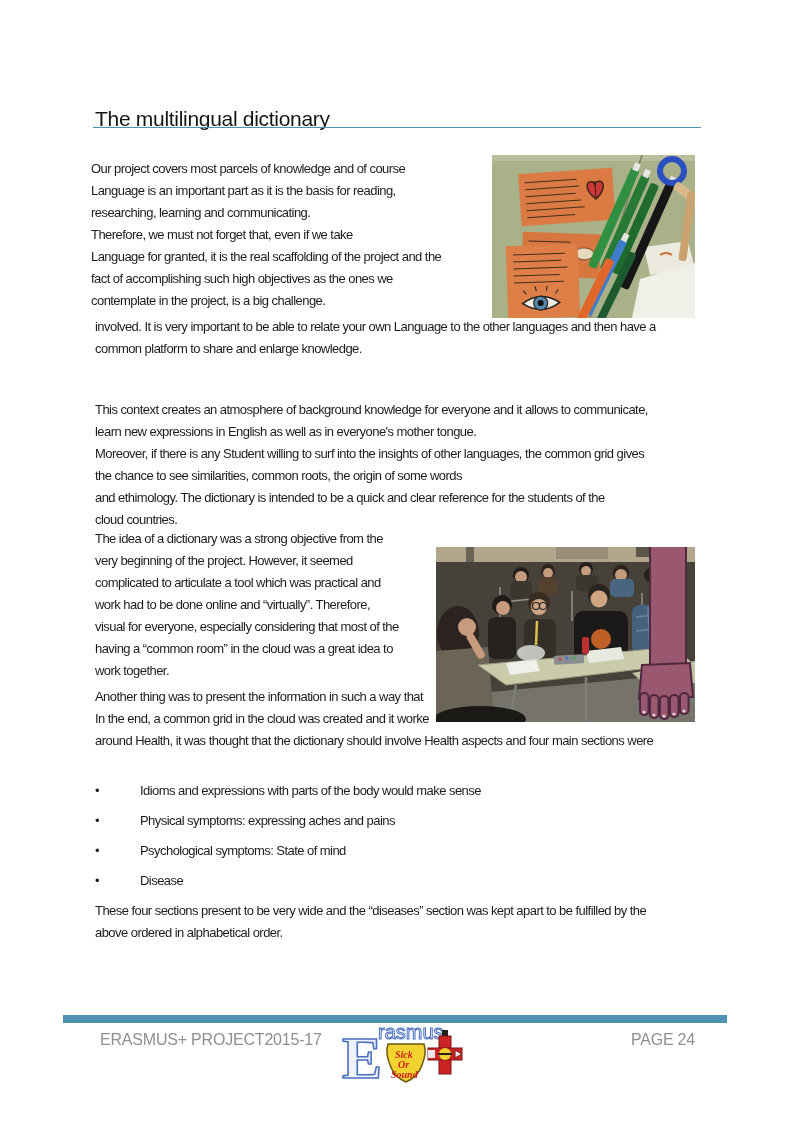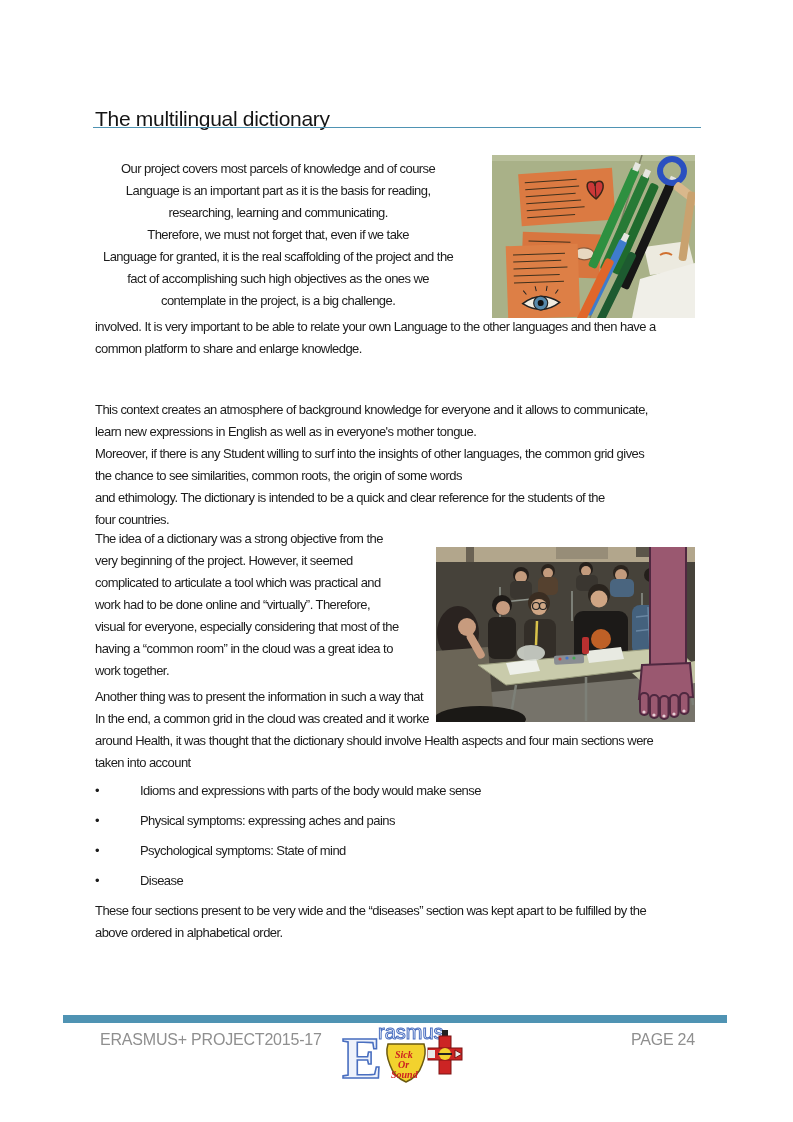--- a/index.html
+++ b/index.html
@@ -41,59 +41,58 @@
   .logo { position:absolute; left:342px; top:1022px; width:126px; height:70px; }
 </style>
 </head>
 <body>
 
 <div class="page">
 
   <div class="title">The multilingual dictionary</div>
   <div class="title-rule"></div>
 
-  <div class="para" style="left:103px; top:158px;text-align:center;">
+  <div class="para" style="left:91px; top:158px;">
     <div class="line">Our project covers most parcels of knowledge and of course</div>
     <div class="line">Language is an important part as it is the basis for reading,</div>
     <div class="line">researching, learning and communicating.</div>
     <div class="line">Therefore, we must not forget that, even if we take</div>
     <div class="line">Language for granted, it is the real scaffolding of the project and the</div>
     <div class="line">fact of accomplishing such high objectives as the ones we</div>
     <div class="line">contemplate in the project, is a big challenge.</div>
   </div>
 
   <div class="para" style="left:95px; top:316px;">
     <div class="line">involved. It is very important to be able to relate your own Language to the other languages and then have a</div>
     <div class="line">common platform to share and enlarge knowledge.</div>
   </div>
 
   <div class="para" style="left:95px; top:399px;">
     <div class="line">This context creates an atmosphere of background knowledge for everyone and it allows to communicate,</div>
     <div class="line">learn new expressions in English as well as in everyone's mother tongue.</div>
     <div class="line">Moreover, if there is any Student willing to surf into the insights of other languages, the common grid gives</div>
     <div class="line">the chance to see similarities, common roots, the origin of some words</div>
     <div class="line">and ethimology. The dictionary is intended to be a quick and clear reference for the students of the</div>
-    <div class="line">four countries.</div>
+    <div class="line">cloud countries.</div>
   </div>
 
   <div class="para" style="left:95px; top:528px;">
     <div class="line">The idea of a dictionary was a strong objective from the</div>
     <div class="line">very beginning of the project. However, it seemed</div>
     <div class="line">complicated to articulate a tool which was practical and</div>
     <div class="line">work had to be done online and “virtually”. Therefore,</div>
     <div class="line">visual for everyone, especially considering that most of the</div>
     <div class="line">having a “common room” in the cloud was a great idea to</div>
     <div class="line">work together.</div>
   </div>
 
   <div class="para" style="left:95px; top:686px;">
     <div class="line">Another thing was to present the information in such a way that</div>
     <div class="line">In the end, a common grid in the cloud was created and it worke</div>
     <div class="line">around Health, it was thought that the dictionary should involve Health aspects and four main sections were</div>
-    <div class="line">taken into account</div>
   </div>
 
   <div class="bullets">
     <div class="bullet-row">
       <span class="bullet-dot">•</span>
       <span class="line">Idioms and expressions with parts of the body would make sense</span>
     </div>
     <div class="bullet-row">
       <span class="bullet-dot">•</span>
       <span class="line">Physical symptoms: expressing aches and pains</span>

